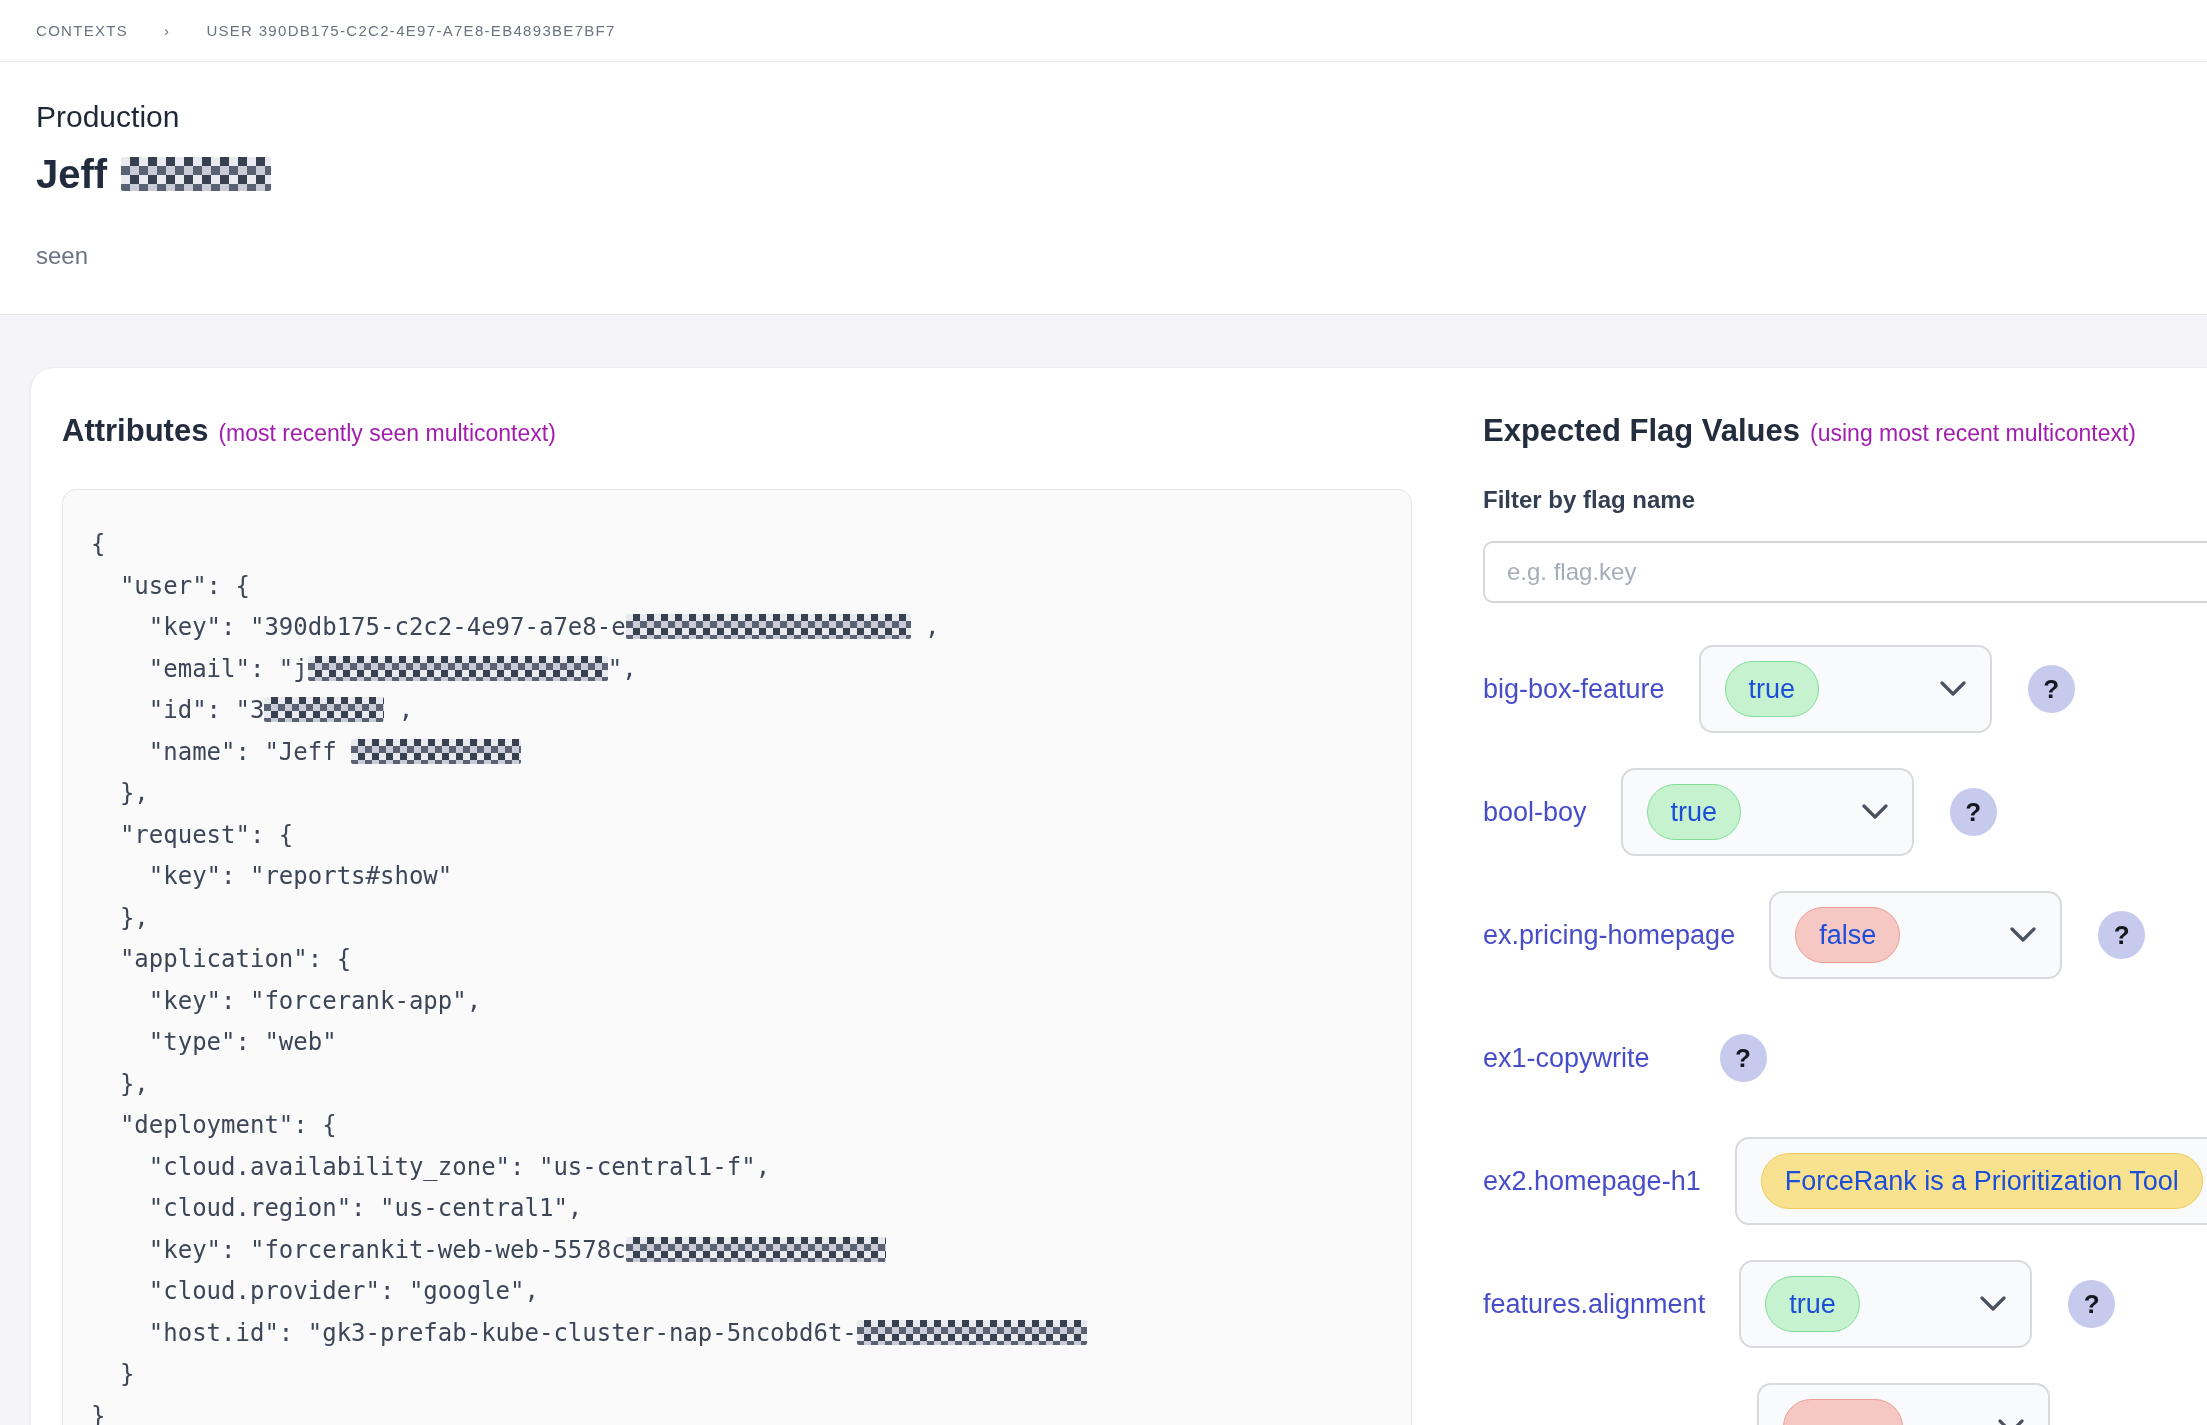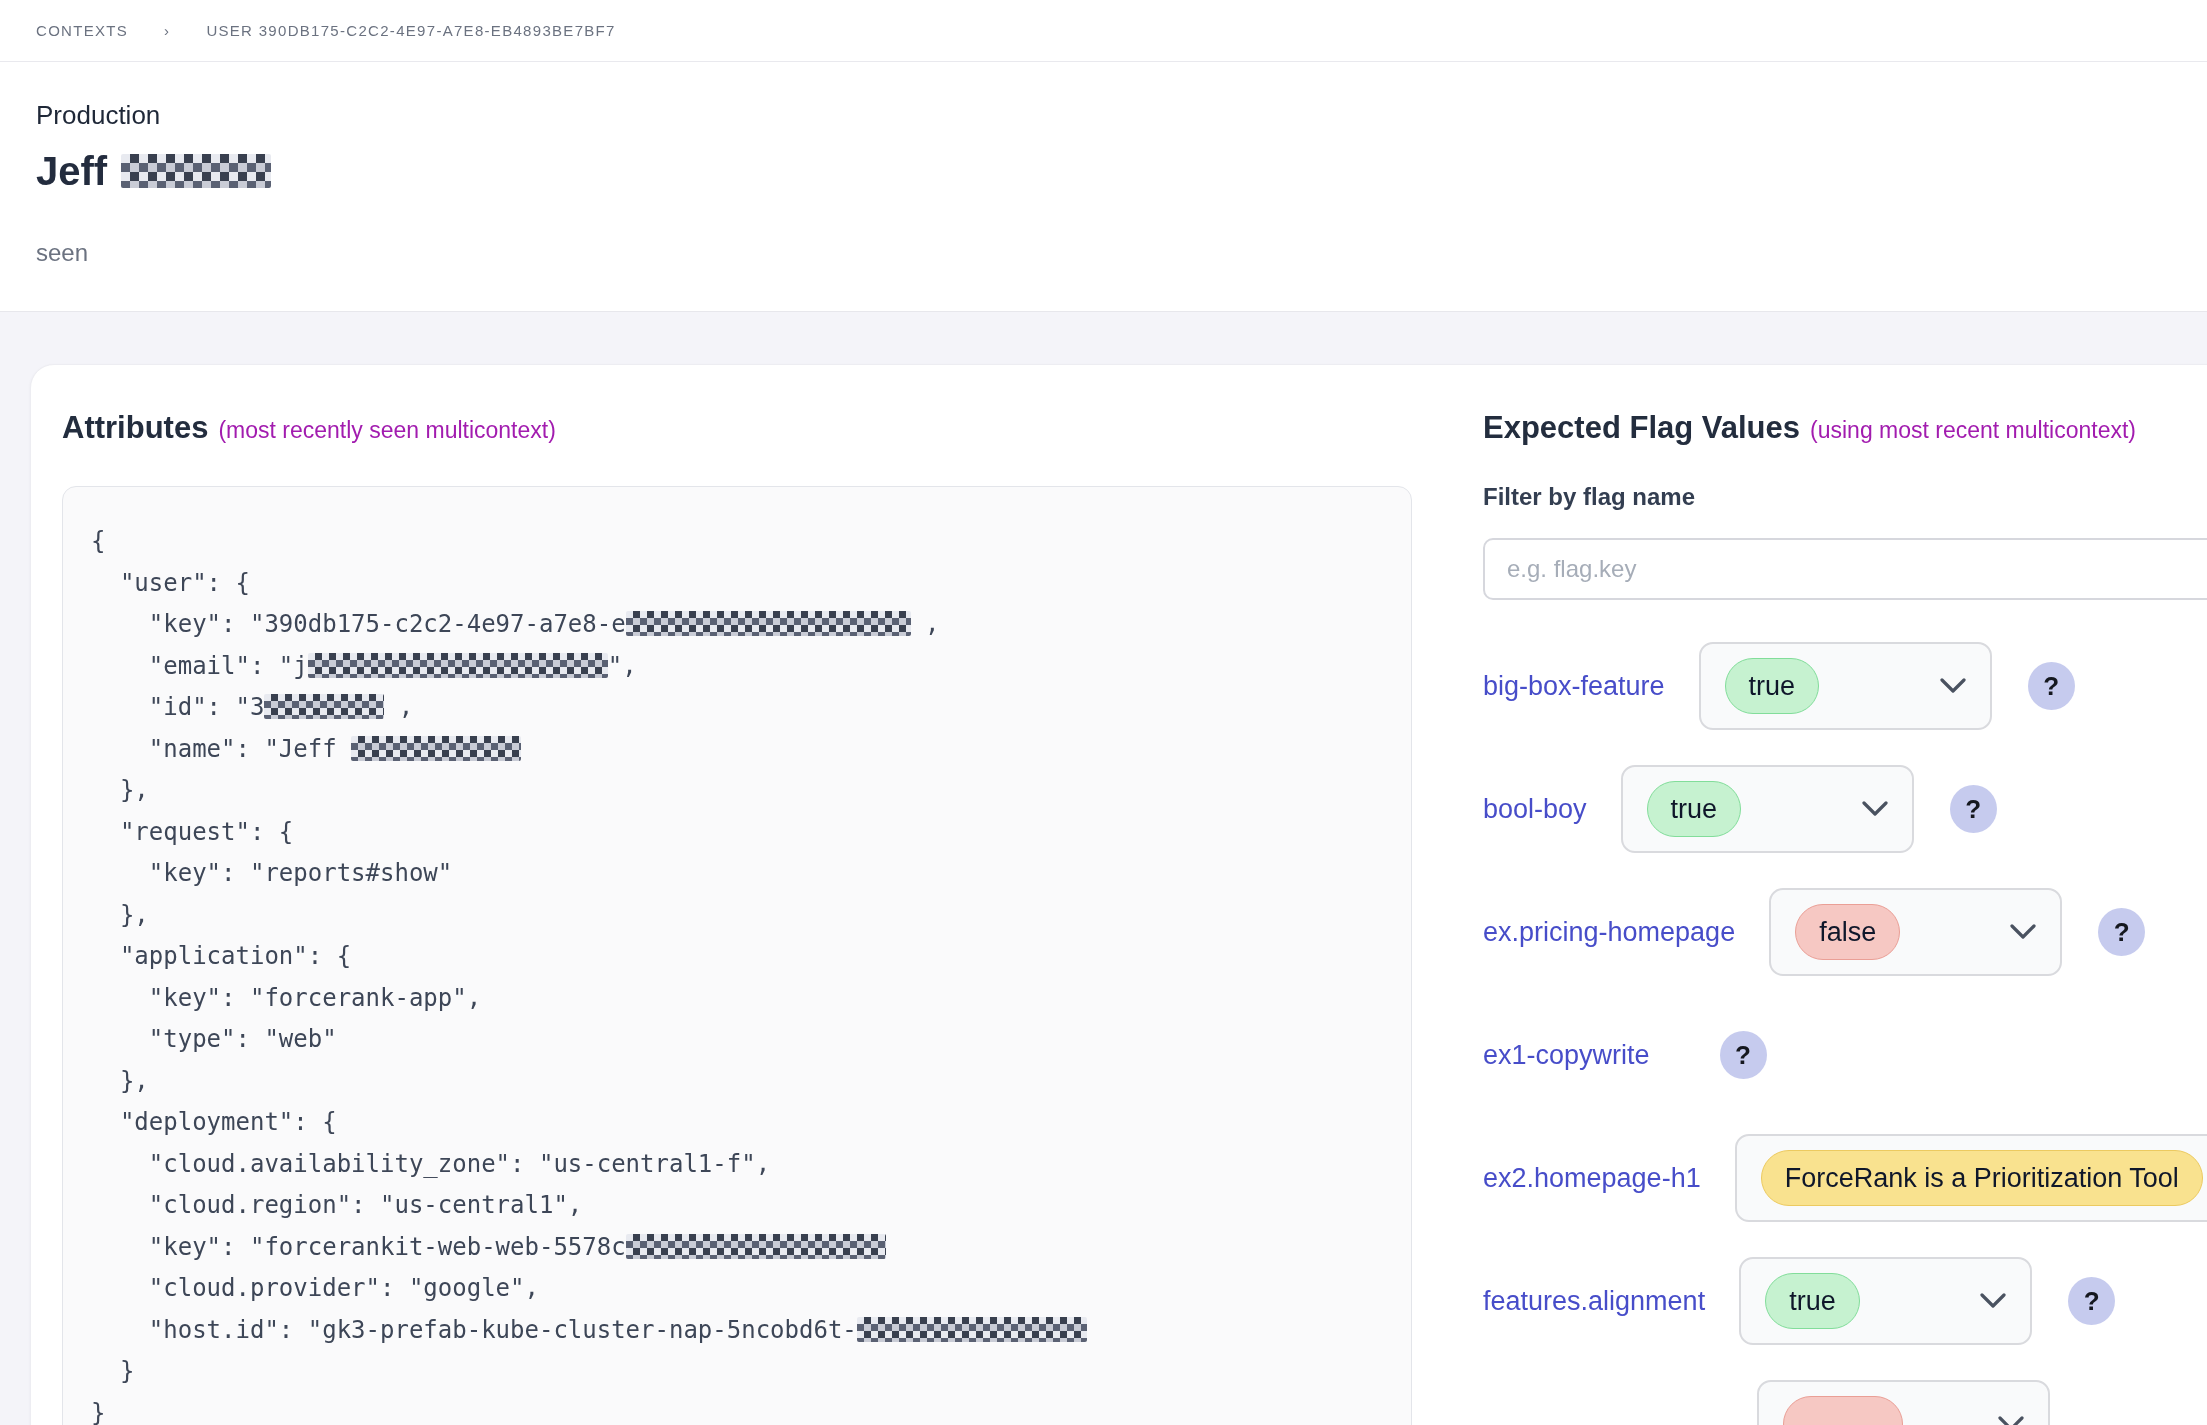--- a/index.html
+++ b/index.html
@@ -8,21 +8,21 @@
 
   
   .crumb-bar { height:62px; display:flex; align-items:center; gap:36px;
                padding:0 36px; border-bottom:1px solid #e9e9ee; }
   .crumb-bar a, .crumb-bar span { font-size:15px; letter-spacing:1.3px; color:#6b7280;
                text-decoration:none; font-weight:500; }
   .crumb-sep { font-size:17px; letter-spacing:0; }
 
   
   .ctx-header { padding:38px 36px 44px 36px; }
-  .env-label { font-size:26px; color:#1f2838; }
+  .env-label { font-size:30px; color:#1f2838; }
   .ctx-name  { margin-top:16px; font-size:40px; font-weight:700; color:#232c3e; line-height:48px; }
   .ctx-kind  { margin-top:44px; font-size:24px; color:#6b7280; }
 
   
   .redacted { display:inline-block; border-radius:2px; vertical-align:-3px;
     background-image:conic-gradient(#39404f 25%, #c9ccd6 0 50%, #5a6173 0 75%, #e8eaf0 0);
     background-size:18px 18px; }
   .name-redacted { width:150px; height:34px; margin-left:14px; }
   .code-redacted { height:25px; vertical-align:-4px; background-size:14px 14px; }
 
@@ -57,21 +57,21 @@
   .flag-row { display:flex; align-items:center; min-height:88px; margin-top:35px; }
   .flag-row:first-child { margin-top:0; }
   .flag-row.partial { padding-left:274px; }
   .flag-name { font-size:27px; color:#474dc9; margin-right:34px; white-space:nowrap;
                text-decoration:none; cursor:pointer; }
   .flag-select { min-width:293px; height:88px; border:2px solid #d9dade; border-radius:14px;
                  background:#f9fafb; display:inline-flex; align-items:center;
                  justify-content:space-between; padding:0 24px; gap:26px; cursor:pointer; }
   .flag-select.wide { min-width:650px; }
   .pill { height:56px; border-radius:28px; display:inline-flex; align-items:center;
-          padding:0 23px; font-size:27px; color:#0f172a; border:1.5px solid; white-space:nowrap; }
+          padding:0 23px; font-size:27px; color:#1d4ed8; border:1.5px solid; white-space:nowrap; }
   .pill.green  { background:#c6f2d0; border-color:#82dd9a; }
   .pill.red    { background:#f6c8c3; border-color:#ea9f96; }
   .pill.pink   { background:#f5cfe4; border-color:#efa4ce; }
   .pill.yellow { background:#f9e28f; border-color:#ecca60; }
   .chev { display:inline-flex; align-items:center; }
   .help { width:47px; height:48px; border-radius:50%; background:#c6cbee; color:#15181f;
           font-size:26px; font-weight:600; display:inline-flex; align-items:center;
           justify-content:center; margin-left:36px; cursor:pointer; flex:0 0 auto; }
 </style>
 </head>

